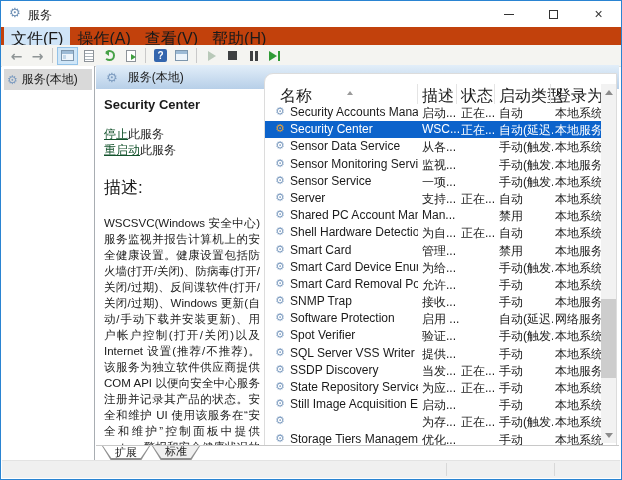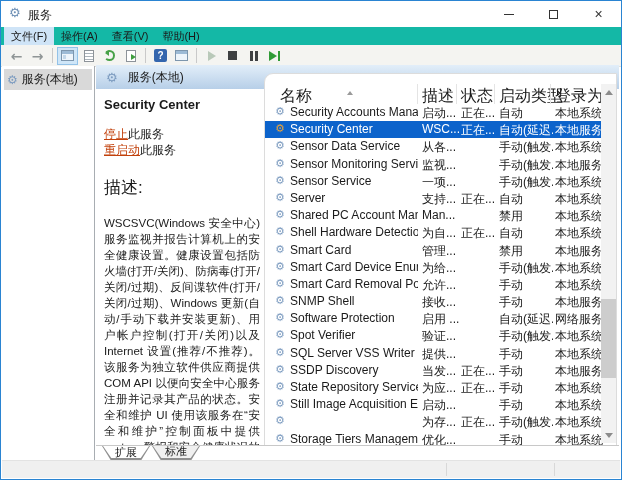--- a/index.html
+++ b/index.html
@@ -13,22 +13,22 @@
   .titlebar { position:absolute; top:0; left:0; right:0; height:26px; background:#fff; }
   .title-gear { position:absolute; left:8px; top:4px; font-size:13px; color:#6d8fb5;
     font-family:"DejaVu Sans",sans-serif; }
   .title-text { position:absolute; left:27px; top:6px; font-size:12px; }
   .caption-btns { position:absolute; right:0; top:0; display:flex; height:26px; }
   .cap-btn { width:45px; height:26px; display:flex; align-items:center; justify-content:center; }
   .min-glyph { width:10px; height:1px; background:#333; }
   .max-glyph { width:9px; height:9px; border:1px solid #333; box-sizing:border-box; }
   .close-glyph { font-size:14px; color:#333; line-height:1; }
   
-  .menubar { position:absolute; top:26px; left:0; right:0; height:18px; background:#14b8a6;
-    display:flex; align-items:stretch; padding-left:3px; font-size:11px; }
+  .menubar { position:absolute; top:26px; left:0; right:0; height:18px; background:#c2410c;
+    display:flex; align-items:stretch; padding-left:3px; font-size:16px; }
   .menu-item { padding:2px 7px 1px; }
   .menu-item.hl { background:#cfe4f7; }
   
   .toolbar { position:absolute; top:44px; left:0; right:0; height:21px; background:#f4f4f1;
     border-bottom:1px solid #e0e0dd; display:flex; align-items:center; padding-left:5px; }
   .tb-sep { width:1px; height:15px; background:#c9c9c9; margin:0 4px; }
   .tb-btn { width:21px; height:18px; display:flex; align-items:center; justify-content:center;
     box-sizing:border-box; }
   .tb-btn.pressed { background:#cfe6f8; border:1px solid #93c2e8; }
   .arrow-glyph { font-size:14px; font-weight:bold; color:#8f9596; line-height:1;
@@ -62,21 +62,21 @@
   
   .banner { position:absolute; left:95px; top:64px; right:2px; height:24px;
     background:linear-gradient(#e2eef9, #b7cfe8); display:flex; align-items:center; }
   .banner .gear-glyph { margin-left:10px; font-size:13px; }
   .banner-title { font-size:12px; margin-left:10px; }
   
   .detail-pane { position:absolute; left:95px; top:88px; width:168px; bottom:33px;
     background:#fff; padding:8px 4px 0 8px; box-sizing:border-box; overflow:hidden; }
   .svc-title { font-size:13px; font-weight:bold; margin-bottom:14px; }
   .svc-link-line { font-size:12px; line-height:16px; }
-  .svc-link { color:#c2410c; text-decoration:underline; cursor:pointer; }
+  .svc-link { color:#14532d; text-decoration:underline; cursor:pointer; }
   .desc-label { font-size:17px; margin-top:18px; }
   .desc-text { font-size:11.5px; line-height:16px; margin-top:16px; text-align:justify; }
   
   .list-pane { position:absolute; left:263px; top:72px; right:4px; bottom:33px; background:#fff;
     border:1px solid #dcdcdc; border-top-left-radius:9px; box-sizing:border-box; overflow:hidden; }
   .lv-header { position:absolute; left:0; top:10px; right:15px; height:20px; font-size:16px; }
   .lv-header .hcell { position:absolute; top:2px; white-space:nowrap; color:#1a1a1a; }
   .hsep { position:absolute; top:0; height:20px; width:1px; background:#e4e4e4; }
   .sort-caret { position:absolute; left:82px; top:4px; width:0; height:0;
     border:3px solid transparent; border-bottom:4px solid #9a9a9a; }
@@ -308,21 +308,21 @@
         <div class="svc-row" style="">
         <span class="gear-glyph">⚙</span>
         <span class="c-name">Smart Card Removal Poli...</span>
         <span class="c-desc">允许...</span>
         <span class="c-status"></span>
         <span class="c-startup">手动</span>
         <span class="c-logon">本地系统</span>
       </div>
         <div class="svc-row" style="">
         <span class="gear-glyph">⚙</span>
-        <span class="c-name">SNMP Shell</span>
+        <span class="c-name">SNMP Trap</span>
         <span class="c-desc">接收...</span>
         <span class="c-status"></span>
         <span class="c-startup">手动</span>
         <span class="c-logon">本地服务</span>
       </div>
         <div class="svc-row" style="">
         <span class="gear-glyph">⚙</span>
         <span class="c-name">Software Protection</span>
         <span class="c-desc">启用 ...</span>
         <span class="c-status"></span>

